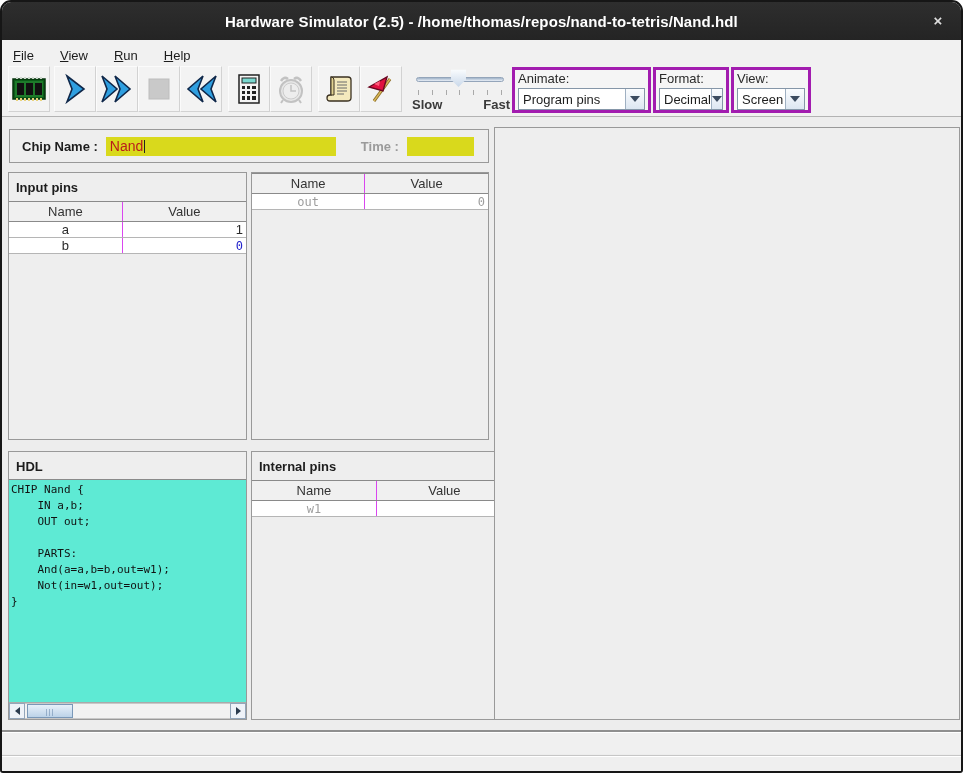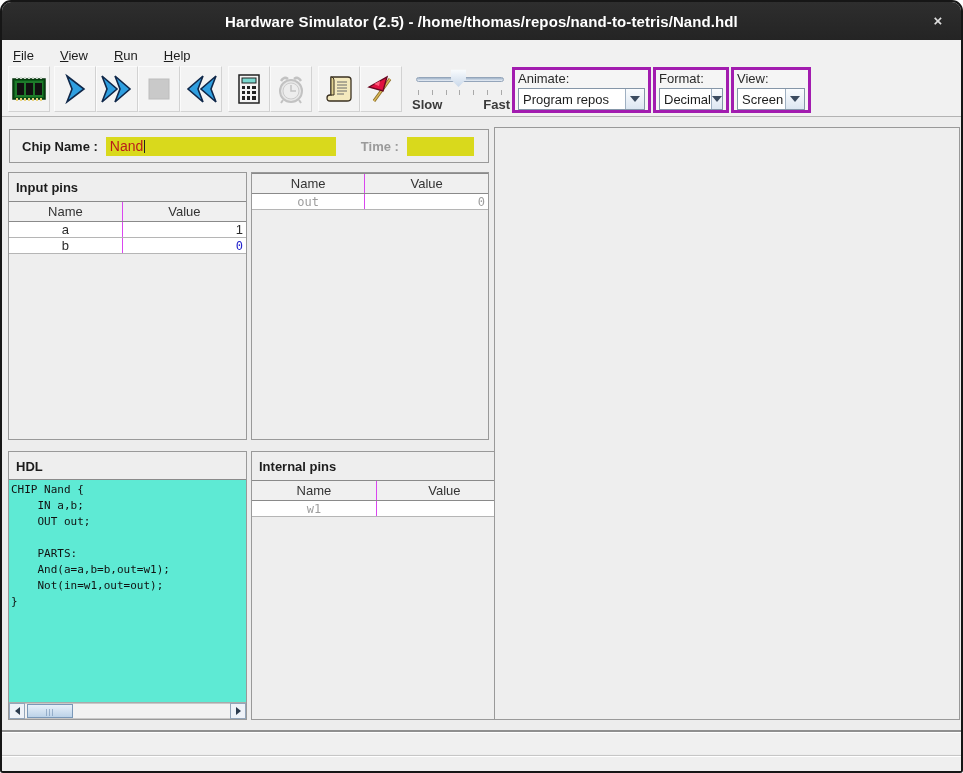--- a/index.html
+++ b/index.html
@@ -287,21 +287,21 @@
           <i></i>
           <i></i>
       </div>
       <span class="lab left">Slow</span>
       <span class="lab right">Fast</span>
     </div>
 
     <div class="dd-group" style="left:510px; width:139px">
       <div class="dd-label">Animate:</div>
       <div class="combo">
-        <span class="val">Program repos</span>
+        <span class="val">Program pins</span>
         <span class="arrow-box">
             <i></i>
           </span>
       </div>
     </div>
 
     <div class="dd-group" style="left:651px; width:76px">
       <div class="dd-label">Format:</div>
       <div class="combo">
         <span class="val">Decimal</span>

